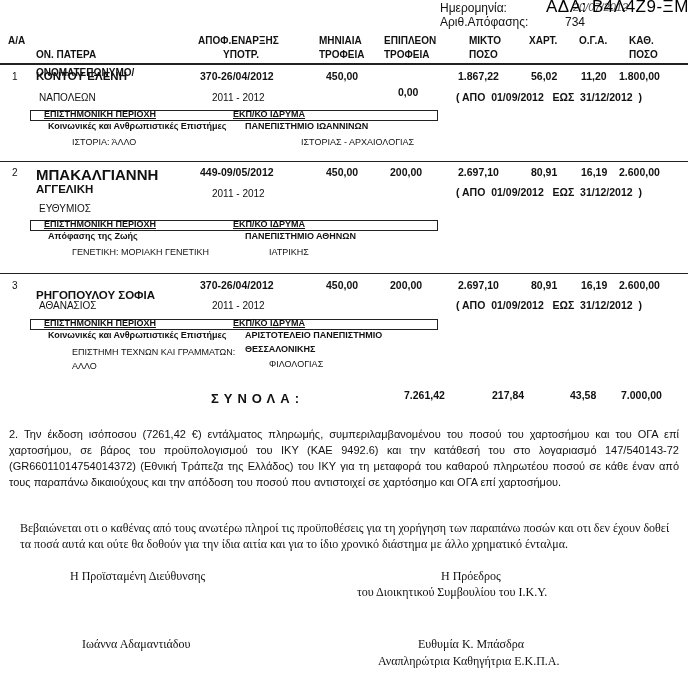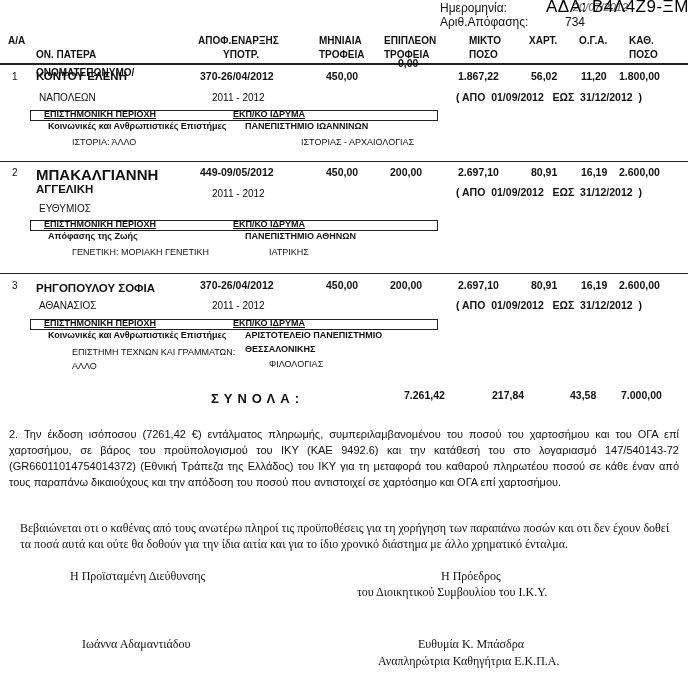--- a/index.html
+++ b/index.html
@@ -51,21 +51,21 @@
 </div>
 <div class="rule" style="top:63px;"></div>
 
 <div>
   <div class="abs sans sub" style="left:12px;top:71px;">1</div>
   <div class="abs sans cell" style="left:36px;top:70px;font-size:11.5px;">ΚΟΝΤΟΥ ΕΛΕΝΗ</div>
   <div class="abs sans sub" style="left:39px;top:92px;">ΝΑΠΟΛΕΩΝ</div>
   <div class="abs sans cell" style="left:200px;top:70px;">370-26/04/2012</div>
   <div class="abs sans sub" style="left:212px;top:92px;">2011 - 2012</div>
   <div class="abs sans cell" style="left:326px;top:70px;">450,00</div>
-  <div class="abs sans cell" style="left:398px;top:57px;text-align:center;">0,00</div>
+  <div class="abs sans cell" style="left:398px;top:86px;text-align:center;">0,00</div>
   <div class="abs sans cell" style="left:458px;top:70px;">1.867,22</div>
   <div class="abs sans cell" style="left:531px;top:70px;">56,02</div>
   <div class="abs sans cell" style="left:581px;top:70px;">11,20</div>
   <div class="abs sans cell" style="left:619px;top:70px;">1.800,00</div>
   <div class="abs sans cell" style="left:456px;top:91px;white-space:pre;">( ΑΠΟ  01/09/2012   ΕΩΣ  31/12/2012  )</div>
   <div class="box" style="top:110px;"></div>
   <div class="abs sans boxlbl" style="left:44px;top:109px;">ΕΠΙΣΤΗΜΟΝΙΚΗ ΠΕΡΙΟΧΗ</div>
   <div class="abs sans boxlbl" style="left:233px;top:109px;">ΕΚΠ/ΚΟ ΙΔΡΥΜΑ</div>
   <div class="abs sans small-b" style="left:36px;top:121px;">Κοινωνικές και Ανθρωπιστικές Επιστήμες</div>
   <div class="abs sans small-b" style="left:233px;top:121px;">ΠΑΝΕΠΙΣΤΗΜΙΟ ΙΩΑΝΝΙΝΩΝ</div>
@@ -93,21 +93,21 @@
   <div class="abs sans boxlbl" style="left:233px;top:219px;">ΕΚΠ/ΚΟ ΙΔΡΥΜΑ</div>
   <div class="abs sans small-b" style="left:36px;top:231px;">Απόφασης της Ζωής</div>
   <div class="abs sans small-b" style="left:233px;top:231px;">ΠΑΝΕΠΙΣΤΗΜΙΟ ΑΘΗΝΩΝ</div>
   <div class="abs sans small" style="left:36px;top:247px;">ΓΕΝΕΤΙΚΗ: ΜΟΡΙΑΚΗ ΓΕΝΕΤΙΚΗ</div>
   <div class="abs sans small" style="left:233px;top:247px;">ΙΑΤΡΙΚΗΣ</div>
 </div>
 <div class="rule" style="top:273px;border-top-width:1px;"></div>
 
 <div>
   <div class="abs sans sub" style="left:12px;top:280px;">3</div>
-  <div class="abs sans cell" style="left:36px;top:282px;font-size:11.5px;">ΡΗΓΟΠΟΥΛΟΥ ΣΟΦΙΑ</div>
+  <div class="abs sans cell" style="left:36px;top:289px;font-size:11.5px;">ΡΗΓΟΠΟΥΛΟΥ ΣΟΦΙΑ</div>
   <div class="abs sans sub" style="left:39px;top:300px;">ΑΘΑΝΑΣΙΟΣ</div>
   <div class="abs sans cell" style="left:200px;top:279px;">370-26/04/2012</div>
   <div class="abs sans sub" style="left:212px;top:300px;">2011 - 2012</div>
   <div class="abs sans cell" style="left:326px;top:279px;">450,00</div>
   <div class="abs sans cell" style="left:390px;top:279px;">200,00</div>
   <div class="abs sans cell" style="left:458px;top:279px;">2.697,10</div>
   <div class="abs sans cell" style="left:531px;top:279px;">80,91</div>
   <div class="abs sans cell" style="left:581px;top:279px;">16,19</div>
   <div class="abs sans cell" style="left:619px;top:279px;">2.600,00</div>
   <div class="abs sans cell" style="left:456px;top:299px;white-space:pre;">( ΑΠΟ  01/09/2012   ΕΩΣ  31/12/2012  )</div>

